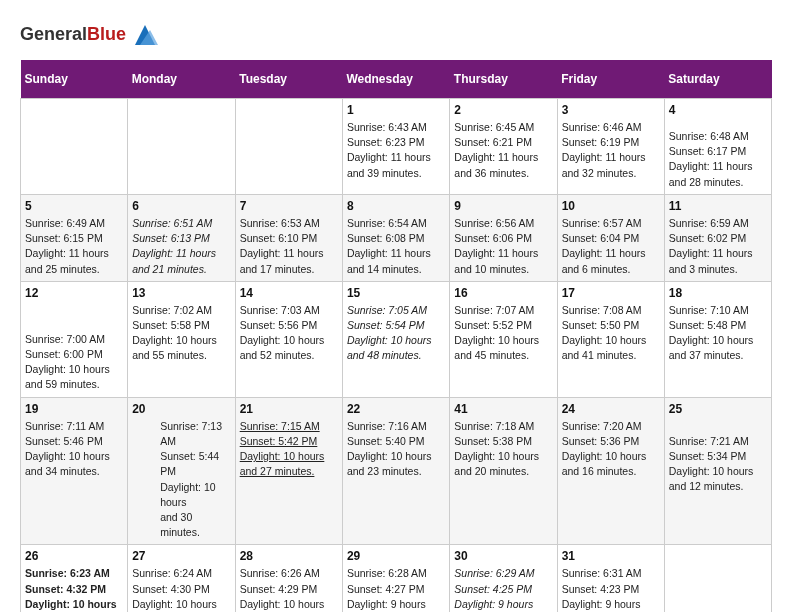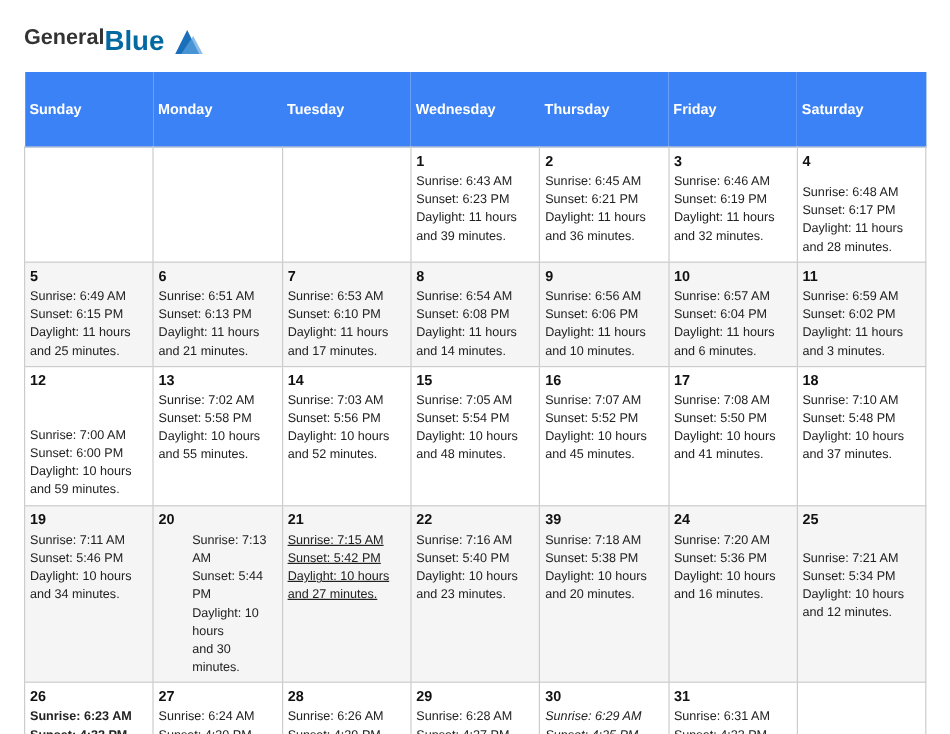--- a/index.html
+++ b/index.html
@@ -24,23 +24,23 @@
       display: flex;
       flex-direction: row;
       line-height: 1.1;
     }
     .logo-general {
       font-size: 18px;
       font-weight: bold;
       color: #333;
     }
     .logo-blue {
-      font-size: 23px;
-      font-weight: bold;
-      color: #0369a1;
+      font-size: 18px;
+      font-weight: bold;
+      color: #b91c1c;
     }
     .logo-icon {
       width: 30px;
       height: 30px;
       margin-left: 4px;
     }
     .title-block {
       text-align: right;
     }
     .month-title {
@@ -51,23 +51,23 @@
     .subtitle {
       font-size: 15px;
       color: #555;
     }
     .calendar {
       width: 100%;
       border-collapse: collapse;
       font-size: 11px;
     }
     .calendar th {
-      background-color: #3b82f6;
+      background-color: #701a75;
       color: #fff;
-      padding: 24px 4px;
+      padding: 12px 4px;
       text-align: left;
       font-size: 12px;
       font-weight: bold;
     }
     .calendar td {
       border: 1px solid #ccc;
       vertical-align: top;
       padding: 4px;
       width: 108px;
       min-height: 80px;
@@ -156,21 +156,21 @@
       <tr>
         <td>
           <div class="day-num">5</div>
           <div class="day-info" style="white-space: pre-line;">Sunrise: 6:49 AM
 Sunset: 6:15 PM
 Daylight: 11 hours
 and 25 minutes.</div>
         </td>
         <td>
           <div class="day-num">6</div>
-          <div class="day-info" style="white-space: pre-line;">Sunrise: 6:51 AM
+          <div class="day-info" style="white-space: pre-line; font-style: italic;">Sunrise: 6:51 AM
 Sunset: 6:13 PM
 Daylight: 11 hours
 and 21 minutes.</div>
         </td>
         <td>
           <div class="day-num">7</div>
           <div class="day-info" style="white-space: pre-line;">Sunrise: 6:53 AM
 Sunset: 6:10 PM
 Daylight: 11 hours
 and 17 minutes.</div>
@@ -221,21 +221,21 @@
         </td>
         <td>
           <div class="day-num">14</div>
           <div class="day-info" style="white-space: pre-line;">Sunrise: 7:03 AM
 Sunset: 5:56 PM
 Daylight: 10 hours
 and 52 minutes.</div>
         </td>
         <td>
           <div class="day-num">15</div>
-          <div class="day-info" style="white-space: pre-line;">Sunrise: 7:05 AM
+          <div class="day-info" style="white-space: pre-line; font-style: italic;">Sunrise: 7:05 AM
 Sunset: 5:54 PM
 Daylight: 10 hours
 and 48 minutes.</div>
         </td>
         <td>
           <div class="day-num">16</div>
           <div class="day-info" style="white-space: pre-line;">Sunrise: 7:07 AM
 Sunset: 5:52 PM
 Daylight: 10 hours
 and 45 minutes.</div>
@@ -278,21 +278,21 @@
 and 27 minutes.</div>
         </td>
         <td>
           <div class="day-num">22</div>
           <div class="day-info" style="white-space: pre-line;">Sunrise: 7:16 AM
 Sunset: 5:40 PM
 Daylight: 10 hours
 and 23 minutes.</div>
         </td>
         <td>
-          <div class="day-num">39</div>
+          <div class="day-num">41</div>
           <div class="day-info" style="white-space: pre-line;">Sunrise: 7:18 AM
 Sunset: 5:38 PM
 Daylight: 10 hours
 and 20 minutes.</div>
         </td>
         <td>
           <div class="day-num">24</div>
           <div class="day-info" style="white-space: pre-line;">Sunrise: 7:20 AM
 Sunset: 5:36 PM
 Daylight: 10 hours

